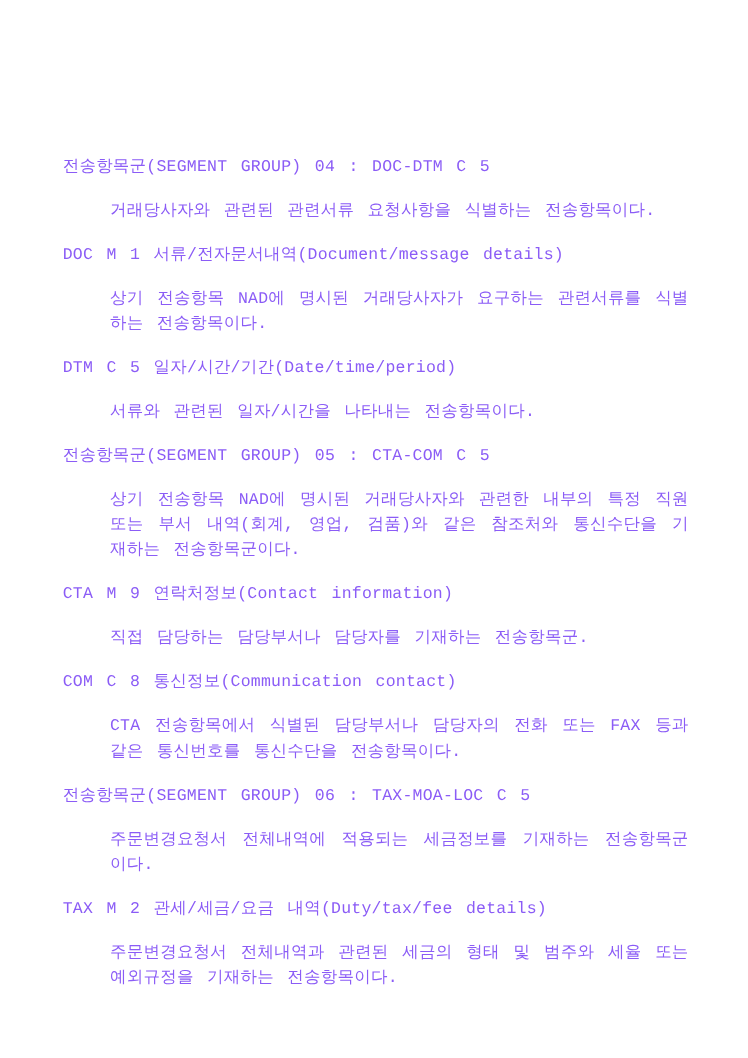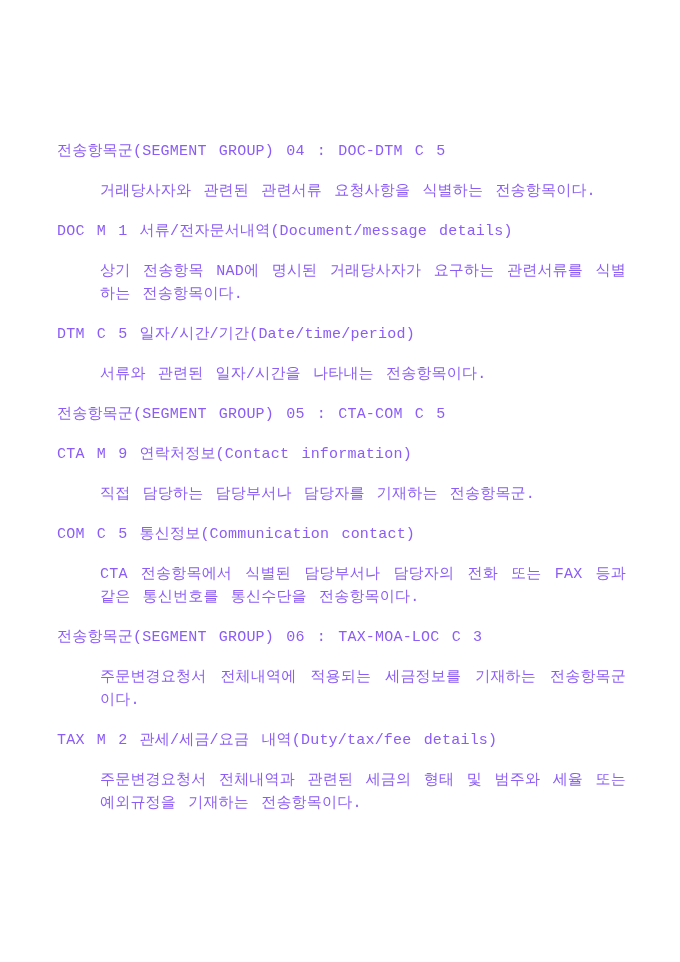--- a/index.html
+++ b/index.html
@@ -52,22 +52,23 @@
 
 <div class="page">
   <div class="doc">
       <div class="block group-heading">전송항목군(SEGMENT GROUP) 04 : DOC-DTM C 5</div>
       <div class="block description">거래당사자와 관련된 관련서류 요청사항을 식별하는 전송항목이다.</div>
       <div class="block segment-heading">DOC M 1 서류/전자문서내역(Document/message details)</div>
       <div class="block description">상기 전송항목 NAD에 명시된 거래당사자가 요구하는 관련서류를 식별하는 전송항목이다.</div>
       <div class="block segment-heading">DTM C 5 일자/시간/기간(Date/time/period)</div>
       <div class="block description">서류와 관련된 일자/시간을 나타내는 전송항목이다.</div>
       <div class="block group-heading">전송항목군(SEGMENT GROUP) 05 : CTA-COM C 5</div>
+      <div class="block description">상기 전송항목 NAD에 명시된 거래당사자와 관련한 내부의 특정 직원 또는 부서 내역(회계, 영업, 검품)와 같은 참조처와 통신수단을 기재하는 전송항목군이다.</div>
       <div class="block segment-heading">CTA M 9 연락처정보(Contact information)</div>
       <div class="block description">직접 담당하는 담당부서나 담당자를 기재하는 전송항목군.</div>
-      <div class="block segment-heading">COM C 5 통신정보(Communication contact)</div>
+      <div class="block segment-heading">COM C 8 통신정보(Communication contact)</div>
       <div class="block description">CTA 전송항목에서 식별된 담당부서나 담당자의 전화 또는 FAX 등과 같은 통신번호를 통신수단을 전송항목이다.</div>
-      <div class="block group-heading">전송항목군(SEGMENT GROUP) 06 : TAX-MOA-LOC C 3</div>
+      <div class="block group-heading">전송항목군(SEGMENT GROUP) 06 : TAX-MOA-LOC C 5</div>
       <div class="block description">주문변경요청서 전체내역에 적용되는 세금정보를 기재하는 전송항목군이다.</div>
       <div class="block segment-heading">TAX M 2 관세/세금/요금 내역(Duty/tax/fee details)</div>
       <div class="block description">주문변경요청서 전체내역과 관련된 세금의 형태 및 범주와 세율 또는 예외규정을 기재하는 전송항목이다.</div>
     </div>
 </div>
 
 </body></html>

